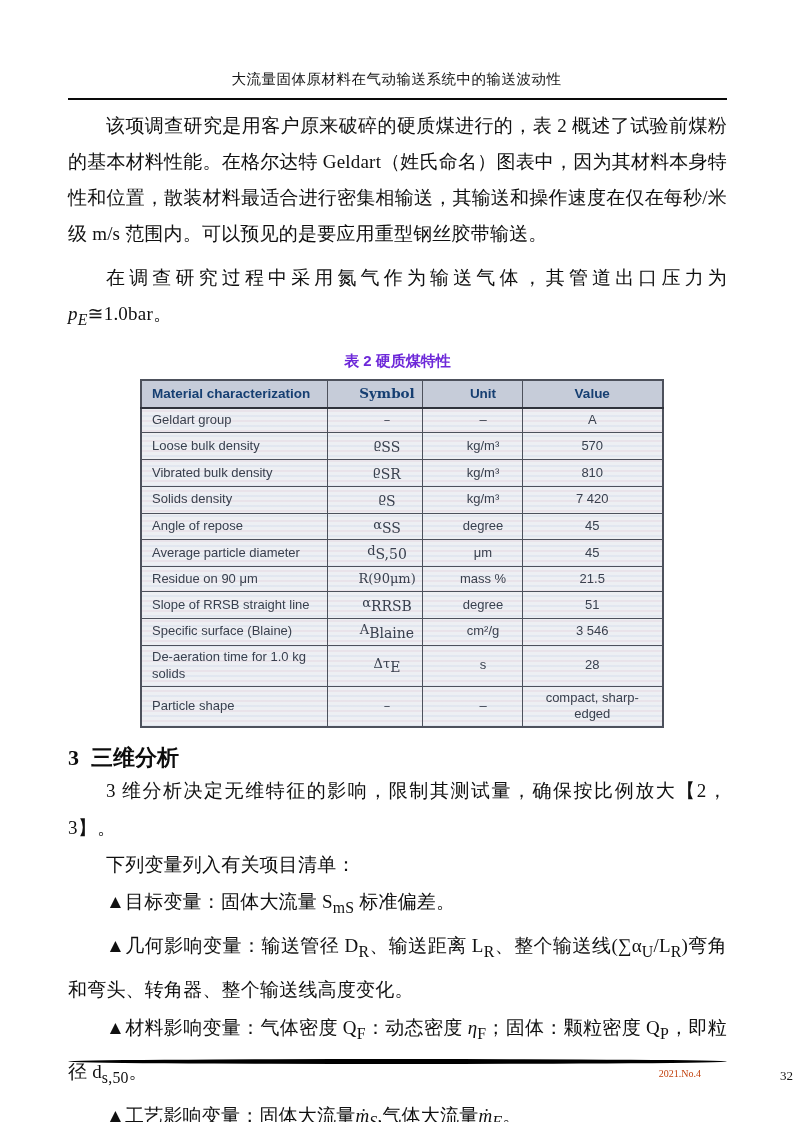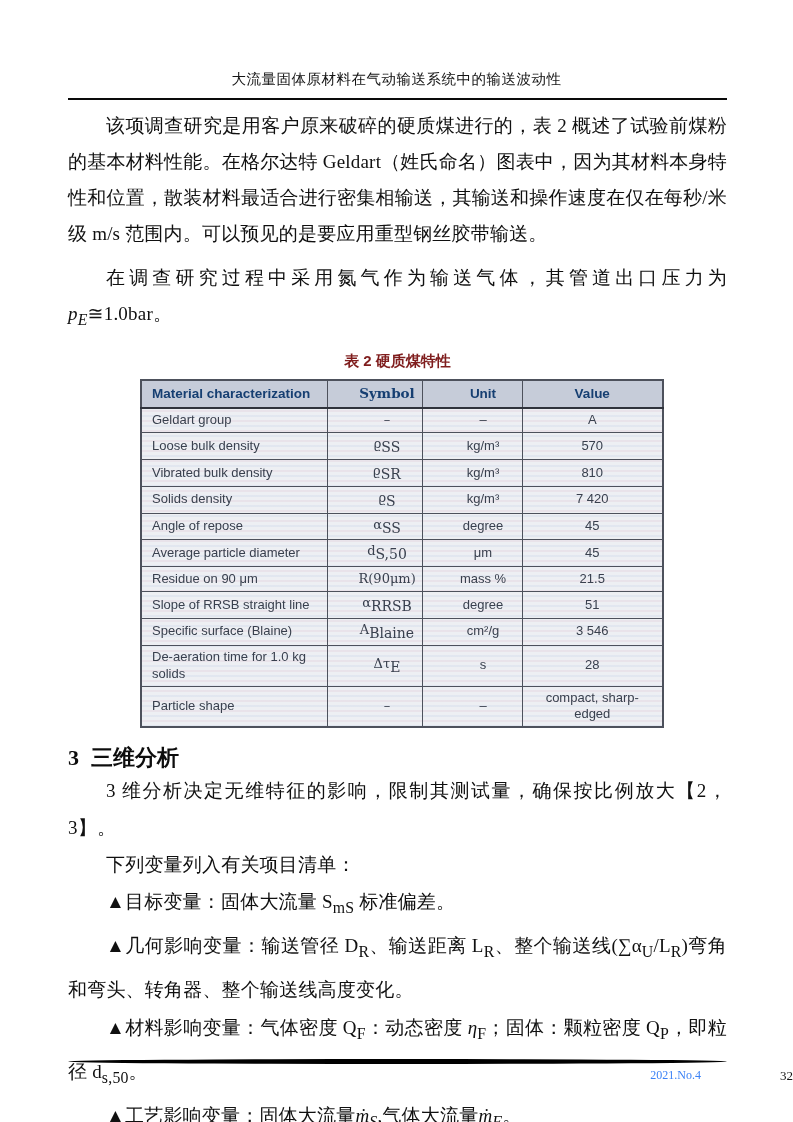--- a/index.html
+++ b/index.html
@@ -52,21 +52,21 @@
   .para-2 { margin-top: 8px; }
   .s3-para { line-height: 37px; }
   .bullet { line-height: 38px; }
   
   .table-caption {
     margin-top: 14px;
     text-align: center;
     font-family: "Liberation Sans", "DejaVu Sans", sans-serif;
     font-weight: bold;
     font-size: 15px;
-    color: #7f1d1d;
+    color: #6d28d9;
   }
   .material-table {
     margin-top: 8px;
     margin-left: 72px;
     width: 522px;
     border-collapse: collapse;
     table-layout: fixed;
     font-family: "Liberation Sans", "DejaVu Sans", sans-serif;
     font-size: 13px;
     color: var(--table-text);
@@ -123,22 +123,22 @@
   .page-number {
     position: absolute;
     top: 1056px; left: 0; right: 0;
     text-align: right;
     font-size: 13px;
     color: #141414;
   }
   .issue-label {
     position: absolute;
     top: 1056px; right: 92px;
-    font-size: 12px;
-    color: #3b82f6;
+    font-size: 10px;
+    color: #c2410c;
   }
   i { font-style: italic; }
 </style>
 </head>
 <body>
 
 <div class="page">
 
   <div class="header-title">大流量固体原材料在气动输送系统中的输送波动性</div>
   <div class="header-rule"></div>

